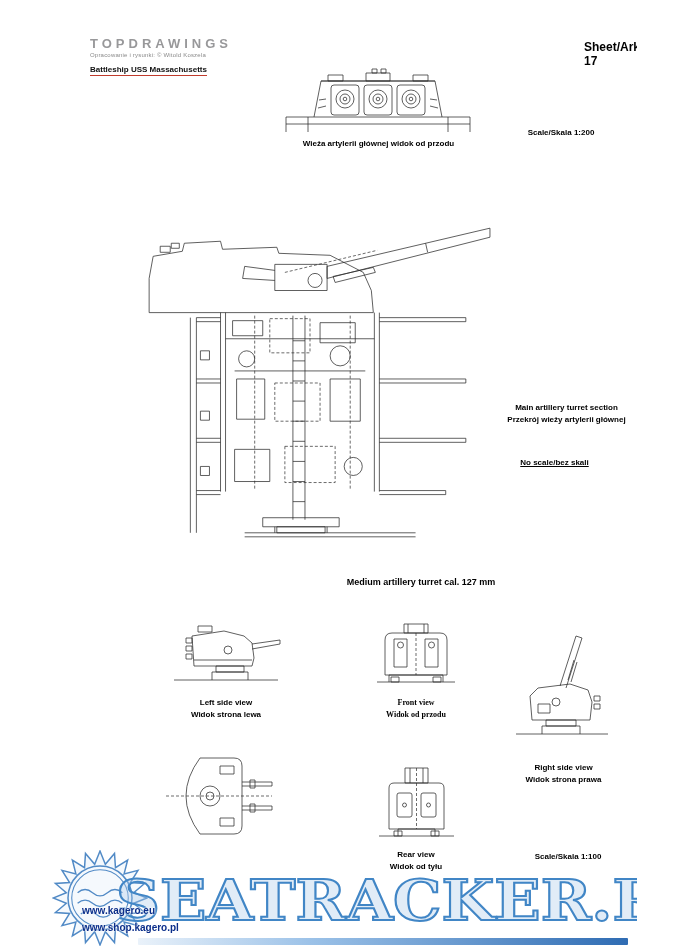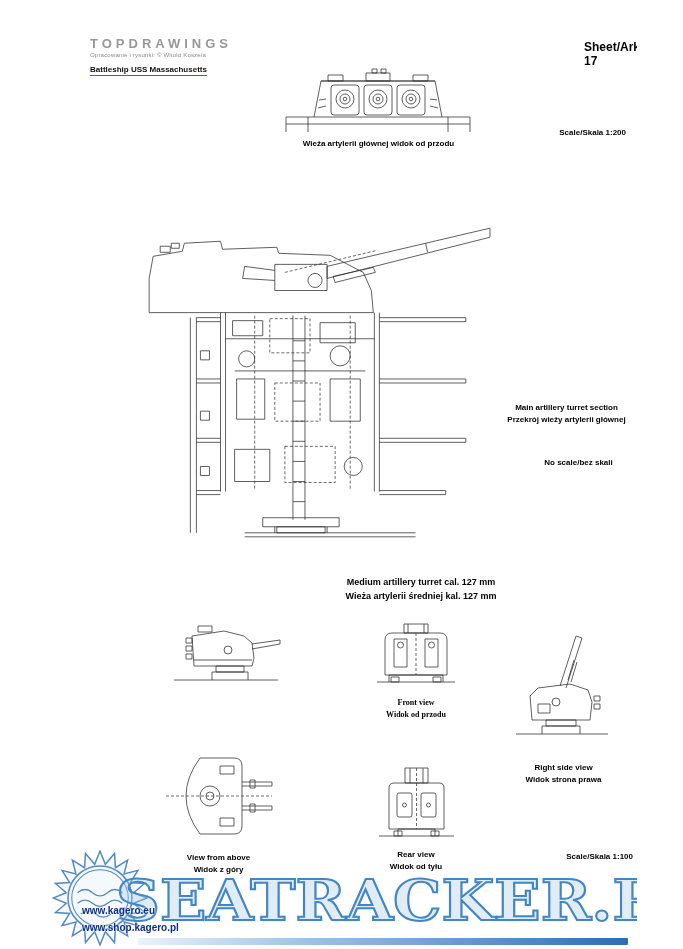--- a/index.html
+++ b/index.html
@@ -7,21 +7,21 @@
         font-family:"Liberation Sans", sans-serif;color:#111;overflow:hidden;}
   .abs{position:absolute;}
   
   .logo-text{font-size:13px;font-weight:600;letter-spacing:4px;color:#98989a;}
   .logo-credit{font-size:6px;color:#8a8a8a;margin-top:1px;letter-spacing:.2px;}
   .ship-name{font-size:8px;font-weight:bold;color:#111;margin-top:4px;display:inline-block;
              border-bottom:1.5px solid #c03a2b;padding-bottom:1px;}
   .sheet-label{font-size:12px;font-weight:bold;color:#000;}
   
   .caption{font-size:8px;font-weight:bold;text-align:center;line-height:1.45;color:#000;}
-  .caption-left{font-size:8px;font-weight:bold;text-align:right;line-height:1.45;color:#000;}
+  .caption-left{font-size:8px;font-weight:bold;text-align:center;line-height:1.45;color:#000;}
   .title-2line{font-size:9px;font-weight:bold;text-align:center;line-height:1.5;color:#000;}
   svg.draw{display:block;}
   svg.draw *{vector-effect:non-scaling-stroke;}
   .ln{stroke:#2b2b2b;stroke-width:0.75;fill:none;}
   .lnd{stroke:#2b2b2b;stroke-width:0.7;fill:none;stroke-dasharray:3,2;}
   
   .wm{z-index:8;pointer-events:none;}
   .urls{z-index:9;font-size:10px;font-weight:bold;color:#0b2e8a;line-height:1.7;
         text-shadow:0 0 2px #fff,0 0 2px #fff;}
   .bottom-bar{z-index:7;background:linear-gradient(90deg,#eaf2fa 0%,#9cc2e8 35%,#2f6cb3 100%);
@@ -126,42 +126,45 @@
       <rect x="145" y="98" width="40" height="34"></rect>
       <rect x="150" y="162" width="45" height="38"></rect>
       <rect x="160" y="225" width="50" height="36"></rect>
     </g>
   </svg>
 
   <div class="abs caption" style="left:428px;top:402px;width:185px;">
     <div>Main artillery turret section</div>
     <div>Przekrój wieży artylerii głównej</div>
   </div>
-  <div class="abs caption" style="left:440px;top:457px;width:185px;">No scale/bez skali</div>
+  <div class="abs caption" style="left:416px;top:457px;width:185px;text-decoration:underline;">No scale/bez skali</div>
 
   <div class="abs title-2line" style="left:225px;top:576px;width:300px;">
     <div>Medium artillery turret cal. 127 mm</div>
-    <div>Wieża artylerii średniej kal. 127 mm</div>
   </div>
 
   <svg class="abs draw" style="left:122px;top:616px;" width="115" height="72" viewBox="0 0 115 72">
     <g class="ln">
       <path d="M6,64 H110"></path>
       <path d="M44,64 V56 H80 V64"></path>
       <rect x="48" y="50" width="28" height="6"></rect>
       <path d="M26,50 L24,20 L56,15 L76,20 L84,27 L86,42 L84,50 Z"></path>
       <path d="M84,28 L112,24 M84,33 L112,28 M112,24 L112,28"></path>
       <rect x="30" y="10" width="14" height="6"></rect>
       <rect x="18" y="22" width="6" height="5"></rect>
       <rect x="18" y="30" width="6" height="5"></rect>
       <rect x="18" y="38" width="6" height="5"></rect>
       <circle cx="60" cy="34" r="4"></circle>
       <path d="M26,44 H84"></path>
     </g>
   </svg>
+  <div class="abs caption" style="left:100px;top:697px;width:160px;">
+    <div>Left side view</div>
+    <div>Widok strona lewa</div>
+  </div>
 
   <svg class="abs draw" style="left:325px;top:620px;" width="90" height="68" viewBox="0 0 90 68">
     <g class="ln">
       <path d="M6,62 H84"></path>
       <path d="M18,62 V55 H72 V62"></path>
       <rect x="20" y="57" width="8" height="5"></rect>
       <rect x="62" y="57" width="8" height="5"></rect>
       <path d="M14,55 V20 Q14,13 21,13 H69 Q76,13 76,20 V55 Z"></path>
       <rect x="33" y="4" width="24" height="9"></rect>
       <path d="M37,4 V13 M53,4 V13"></path>
@@ -203,24 +206,20 @@
       <path d="M84,56 H114 M84,60 H114 M114,56 V60"></path>
       <rect x="92" y="30" width="5" height="8"></rect>
       <rect x="92" y="54" width="5" height="8"></rect>
       <circle cx="52" cy="46" r="10"></circle>
       <circle cx="52" cy="46" r="4"></circle>
       <rect x="62" y="16" width="14" height="8"></rect>
       <rect x="62" y="68" width="14" height="8"></rect>
     </g>
     <path class="lnd" d="M8,46 H114"></path>
   </svg>
-  <div class="abs caption" style="left:100px;top:852px;width:145px;">
-    <div>View from above</div>
-    <div>Widok z góry</div>
-  </div>
 
   <svg class="abs draw" style="left:328px;top:758px;" width="85" height="85" viewBox="0 0 85 85">
     <g class="ln">
       <path d="M5,78 H80"></path>
       <path d="M24,78 V71 H61 V78"></path>
       <rect x="20" y="73" width="8" height="5"></rect>
       <rect x="57" y="73" width="8" height="5"></rect>
       <path d="M15,71 V30 Q15,25 20,25 H65 Q70,25 70,30 V71 Z"></path>
       <rect x="31" y="10" width="23" height="15"></rect>
       <path d="M36,10 V25 M49,10 V25"></path>

